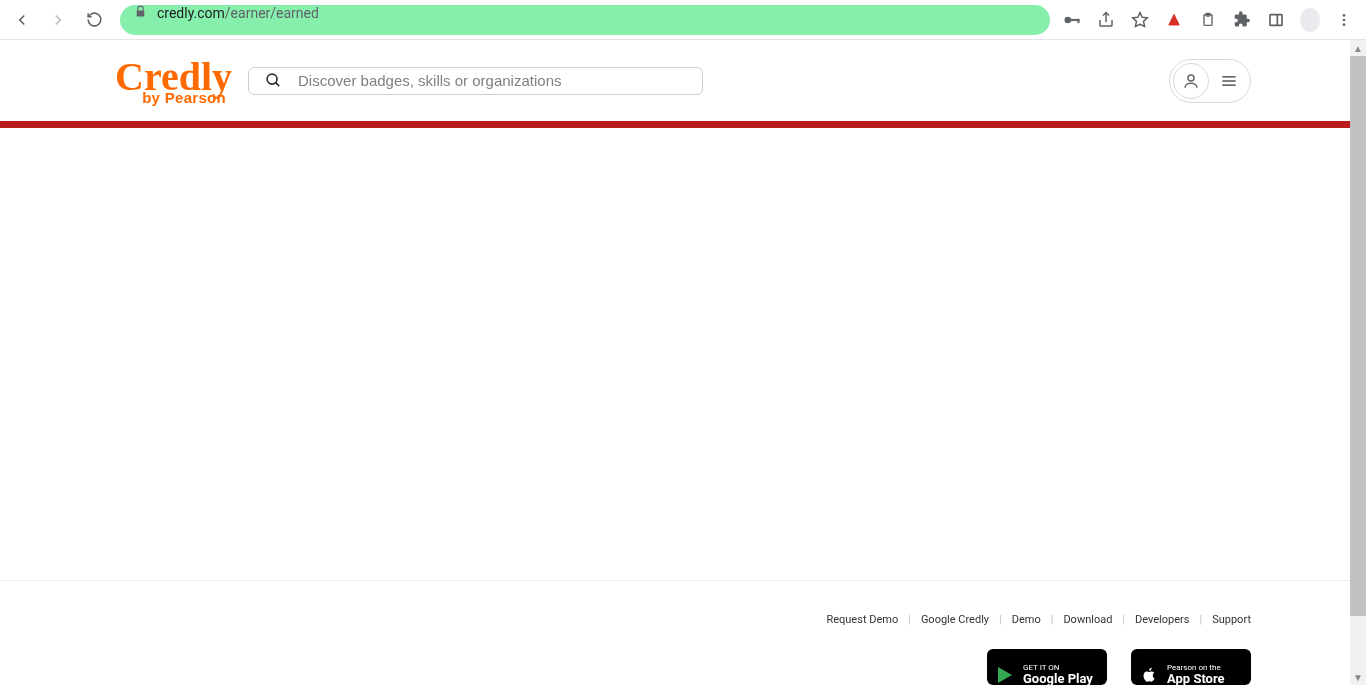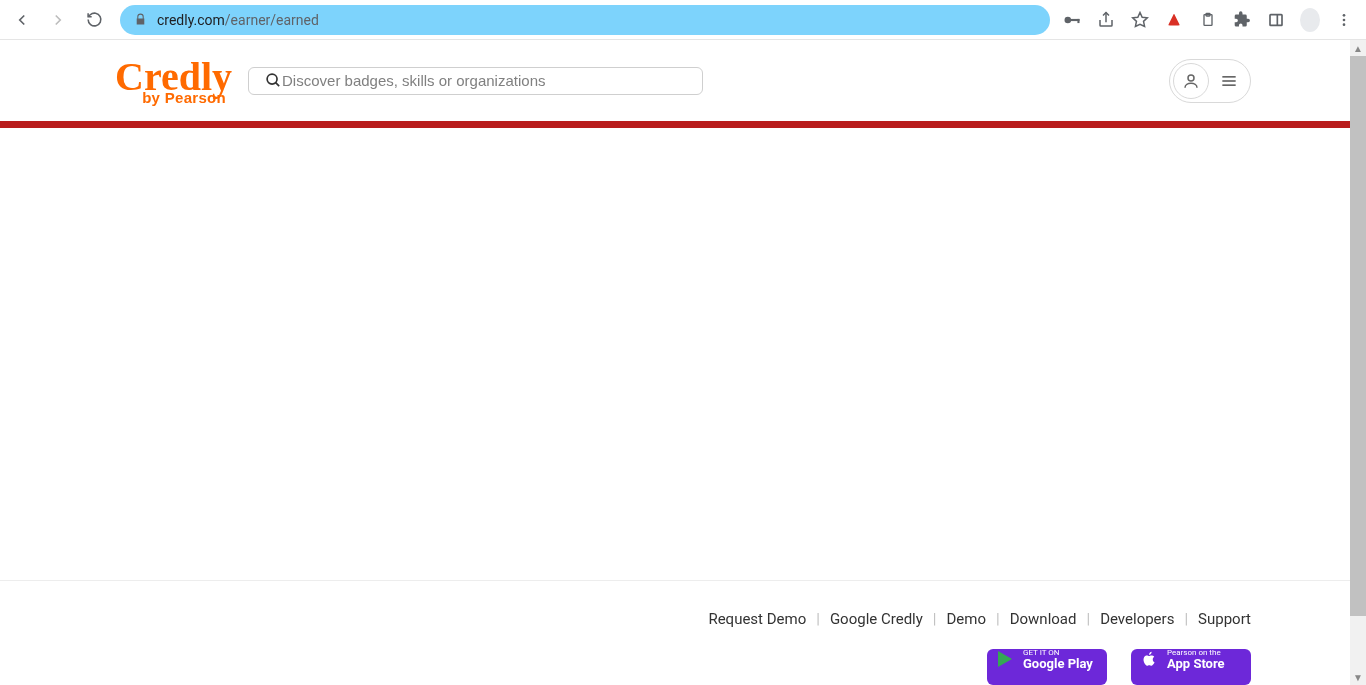--- a/index.html
+++ b/index.html
@@ -29,24 +29,24 @@
       align-items: center;
       justify-content: center;
       border-radius: 50%;
       color: #5f6368;
       cursor: pointer;
     }
     .nav-btn.disabled { color: #bdbdbd; cursor: default; }
     .address-bar {
       flex: 1;
       height: 30px;
-      background: #7dd3fc;
+      background: #86efac;
       border-radius: 15px;
       display: flex;
-      align-items: center;
+      align-items: flex-start;
       padding: 0 14px;
       gap: 10px;
       color: #202124;
       font-size: 14px;
       margin-left: 4px;
       margin-right: 4px;
     }
     .lock-ic { color: #5f6368; display: flex; align-items: center; }
     .url-text { color: #5f6368; }
     .url-domain { color: #202124; }
@@ -116,20 +116,21 @@
       letter-spacing: 0.3px;
     }
     .search-wrap {
       width: 455px;
       height: 28px;
       border: 1px solid #cfcfcf;
       border-radius: 6px;
       display: flex;
       align-items: center;
       padding: 0 16px;
+      gap: 16px;
     }
     .search-wrap input {
       border: none;
       outline: none;
       font-size: 15px;
       width: 100%;
       color: #333;
     }
     .search-wrap input::placeholder { color: #808080; }
     .search-ic { color: #333; display:flex; align-items:center; }
@@ -169,42 +170,42 @@
       padding: 0 115px;
       display: flex;
       flex-direction: column;
       align-items: flex-end;
     }
     .footer-links {
       display: flex;
       align-items: center;
       height: 52px;
       gap: 10px;
-      font-size: 15px;
+      font-size: 11px;
       color: #333;
       margin-top: 16px;
     }
     .footer-links a {
       color: #333;
       text-decoration: none;
       cursor: pointer;
     }
     .footer-sep { color: #c0c0c0; }
     .store-badges {
       display: flex;
       gap: 24px;
       margin-top: 8px;
     }
     .store-badge {
       width: 120px;
       height: 36px;
-      background: #6d28d9;
+      background: #000000;
       border-radius: 6px;
       display: flex;
-      align-items: flex-start;
+      align-items: flex-end;
       gap: 8px;
       padding: 0 8px;
       color: #fff;
       overflow: hidden;
     }
     .store-ic { width: 20px; height: 20px; display:flex; align-items:center; justify-content:center; }
     .store-text { display: flex; flex-direction: column; line-height: 1; }
     .store-small { font-size: 8px; }
     .store-big { font-size: 13px; font-weight: 700; white-space: nowrap; }
 

